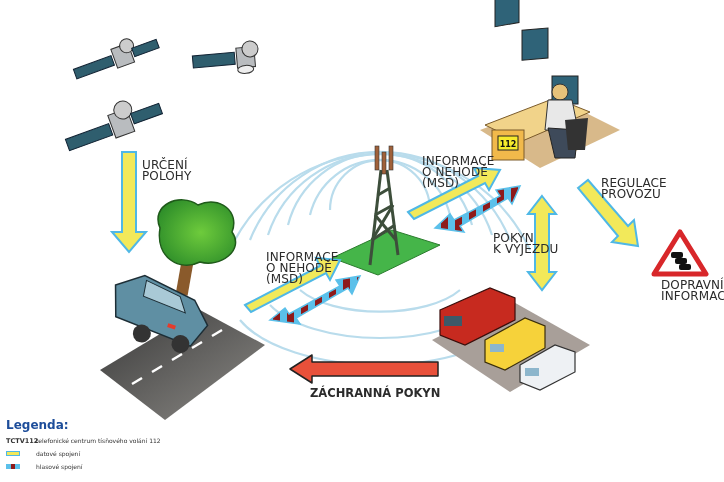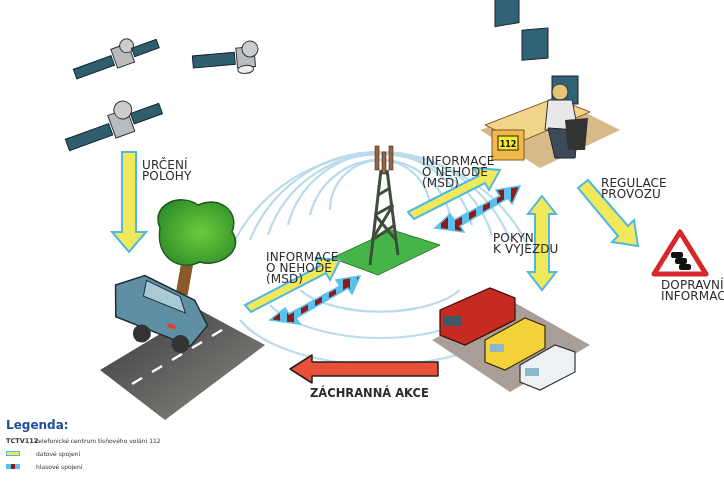--- a/index.html
+++ b/index.html
@@ -179,21 +179,21 @@
 (MSD)</div>
 <div class="lbl" style="left:422px;top:156px;">INFORMACE
 O NEHODĚ
 (MSD)</div>
 <div class="lbl" style="left:601px;top:178px;">REGULACE
 PROVOZU</div>
 <div class="lbl" style="left:493px;top:233px;">POKYN
 K VÝJEZDU</div>
 <div class="lbl" style="left:661px;top:280px;">DOPRAVNÍ
 INFORMACE</div>
-<div class="big" style="left:310px;top:386px;">ZÁCHRANNÁ AKCE</div>
+<div class="big" style="left:310px;top:386px;">ZÁCHRANNÁ POKYN</div>
 
 <div class="legend">
   <div class="legend-title">Legenda:</div>
   <div class="legend-row">
     <span class="legend-key">TCTV112</span>
     <span class="legend-desc">telefonické centrum tísňového volání 112</span>
   </div>
   <div class="legend-row">
     <span class="legend-key"><span class="swatch" style="display:inline-block;background:#f2e95a;border:1px solid #4fb8e6;"></span></span>
     <span class="legend-desc">datové spojení</span>

